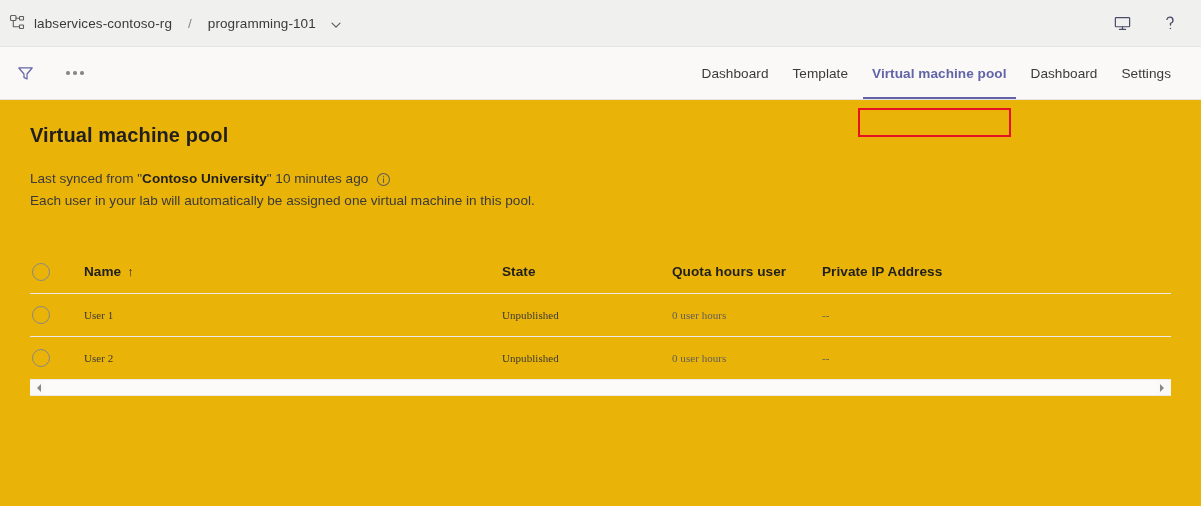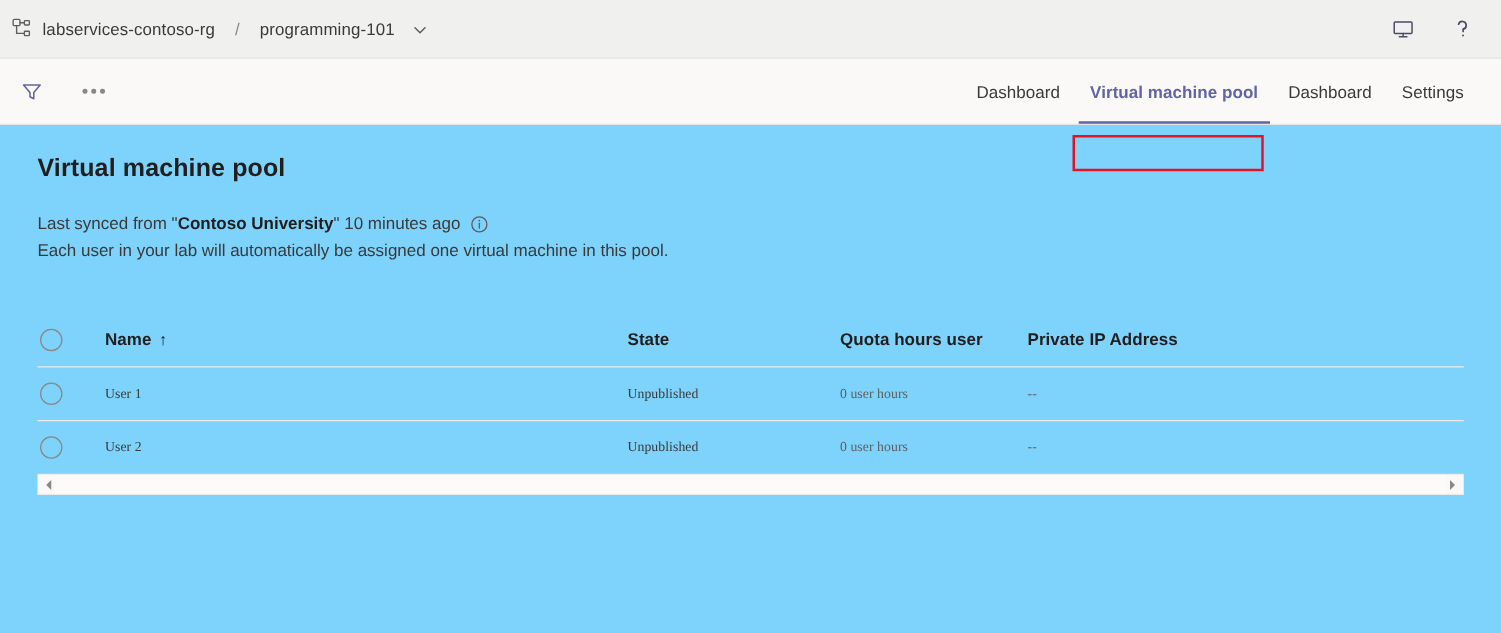--- a/index.html
+++ b/index.html
@@ -14,21 +14,21 @@
     font-family: "Liberation Sans", sans-serif;
     background: #faf9f8;
     color: #201f1e;
     -webkit-font-smoothing: antialiased;
   }
 
   .app {
     position: relative;
     width: 1201px;
     height: 506px;
-    background: #7dd3fc;
+    background: #eab308;
     display: flex;
     flex-direction: column;
   }
 
   
   .topbar {
     height: 47px;
     flex: 0 0 47px;
     background: #f0f0ef;
     display: flex;
@@ -359,20 +359,21 @@
         <i></i>
           <i></i>
           <i></i>
       </span>
     </div>
 
     <div class="cmd-spacer"></div>
 
     <div class="navtabs">
       <span class="navtab">Dashboard</span>
+      <span class="navtab">Template</span>
       <span class="navtab active">Virtual machine pool</span>
       <span class="navtab">Dashboard</span>
       <span class="navtab">Settings</span>
     </div>
 
     <div class="annot-box"></div>
   </div>
 
   <div class="content">
 

